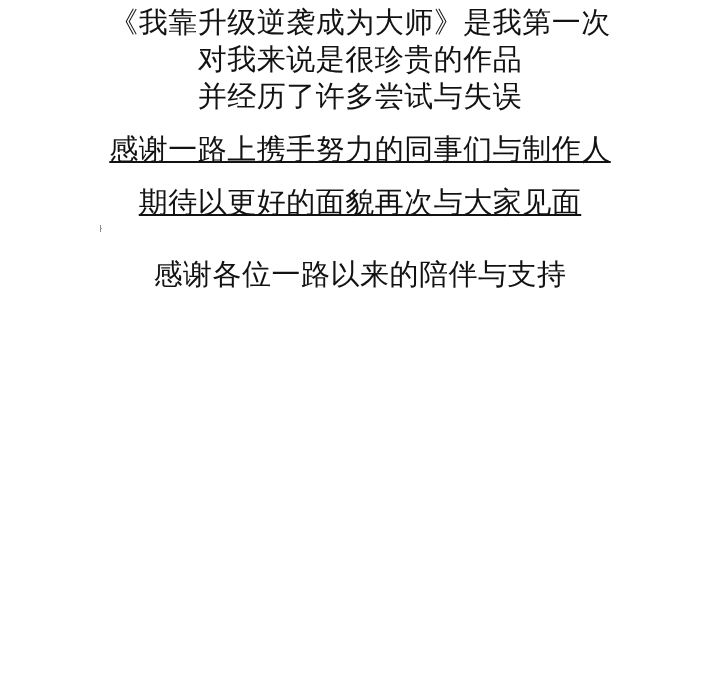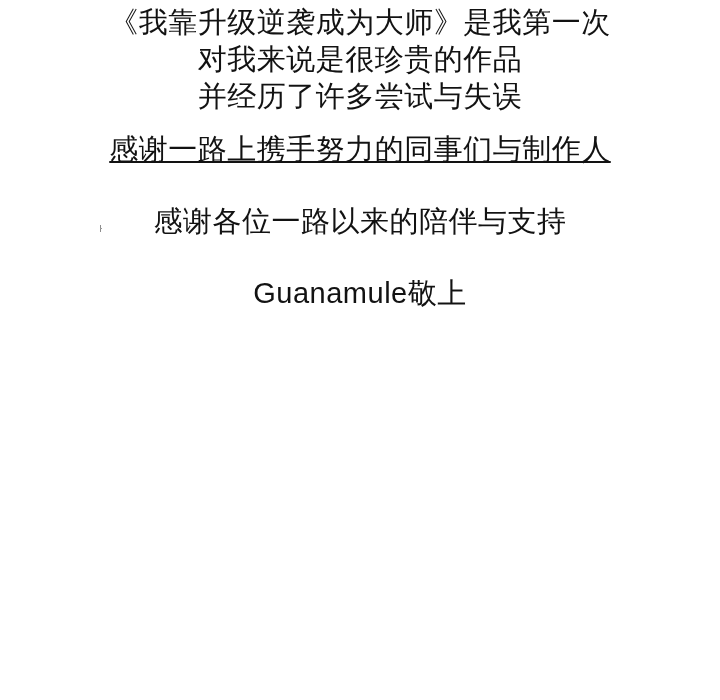--- a/index.html
+++ b/index.html
@@ -73,27 +73,25 @@
       <span class="line">《我靠升级逆袭成为大师》是我第一次</span>
       <span class="line">对我来说是很珍贵的作品</span>
       <span class="line">并经历了许多尝试与失误</span>
     </p>
 
     <p class="gap-sm">
       <span class="line">感谢一路上携手努力的同事们与制作人</span>
     </p>
 
     <p class="gap-sm">
+      <span class="line">期待以更好的面貌再次与大家见面</span>
     </p>
 
     <p class="gap-md">
       <span class="line">感谢各位一路以来的陪伴与支持</span>
     </p>
 
-    <p class="gap-md">
-      <span class="signature-line">Guanamule敬上</span>
-    </p>
 
   </main>
 
   <span class="speck"></span>
 
 </div>
 
 </body></html>

